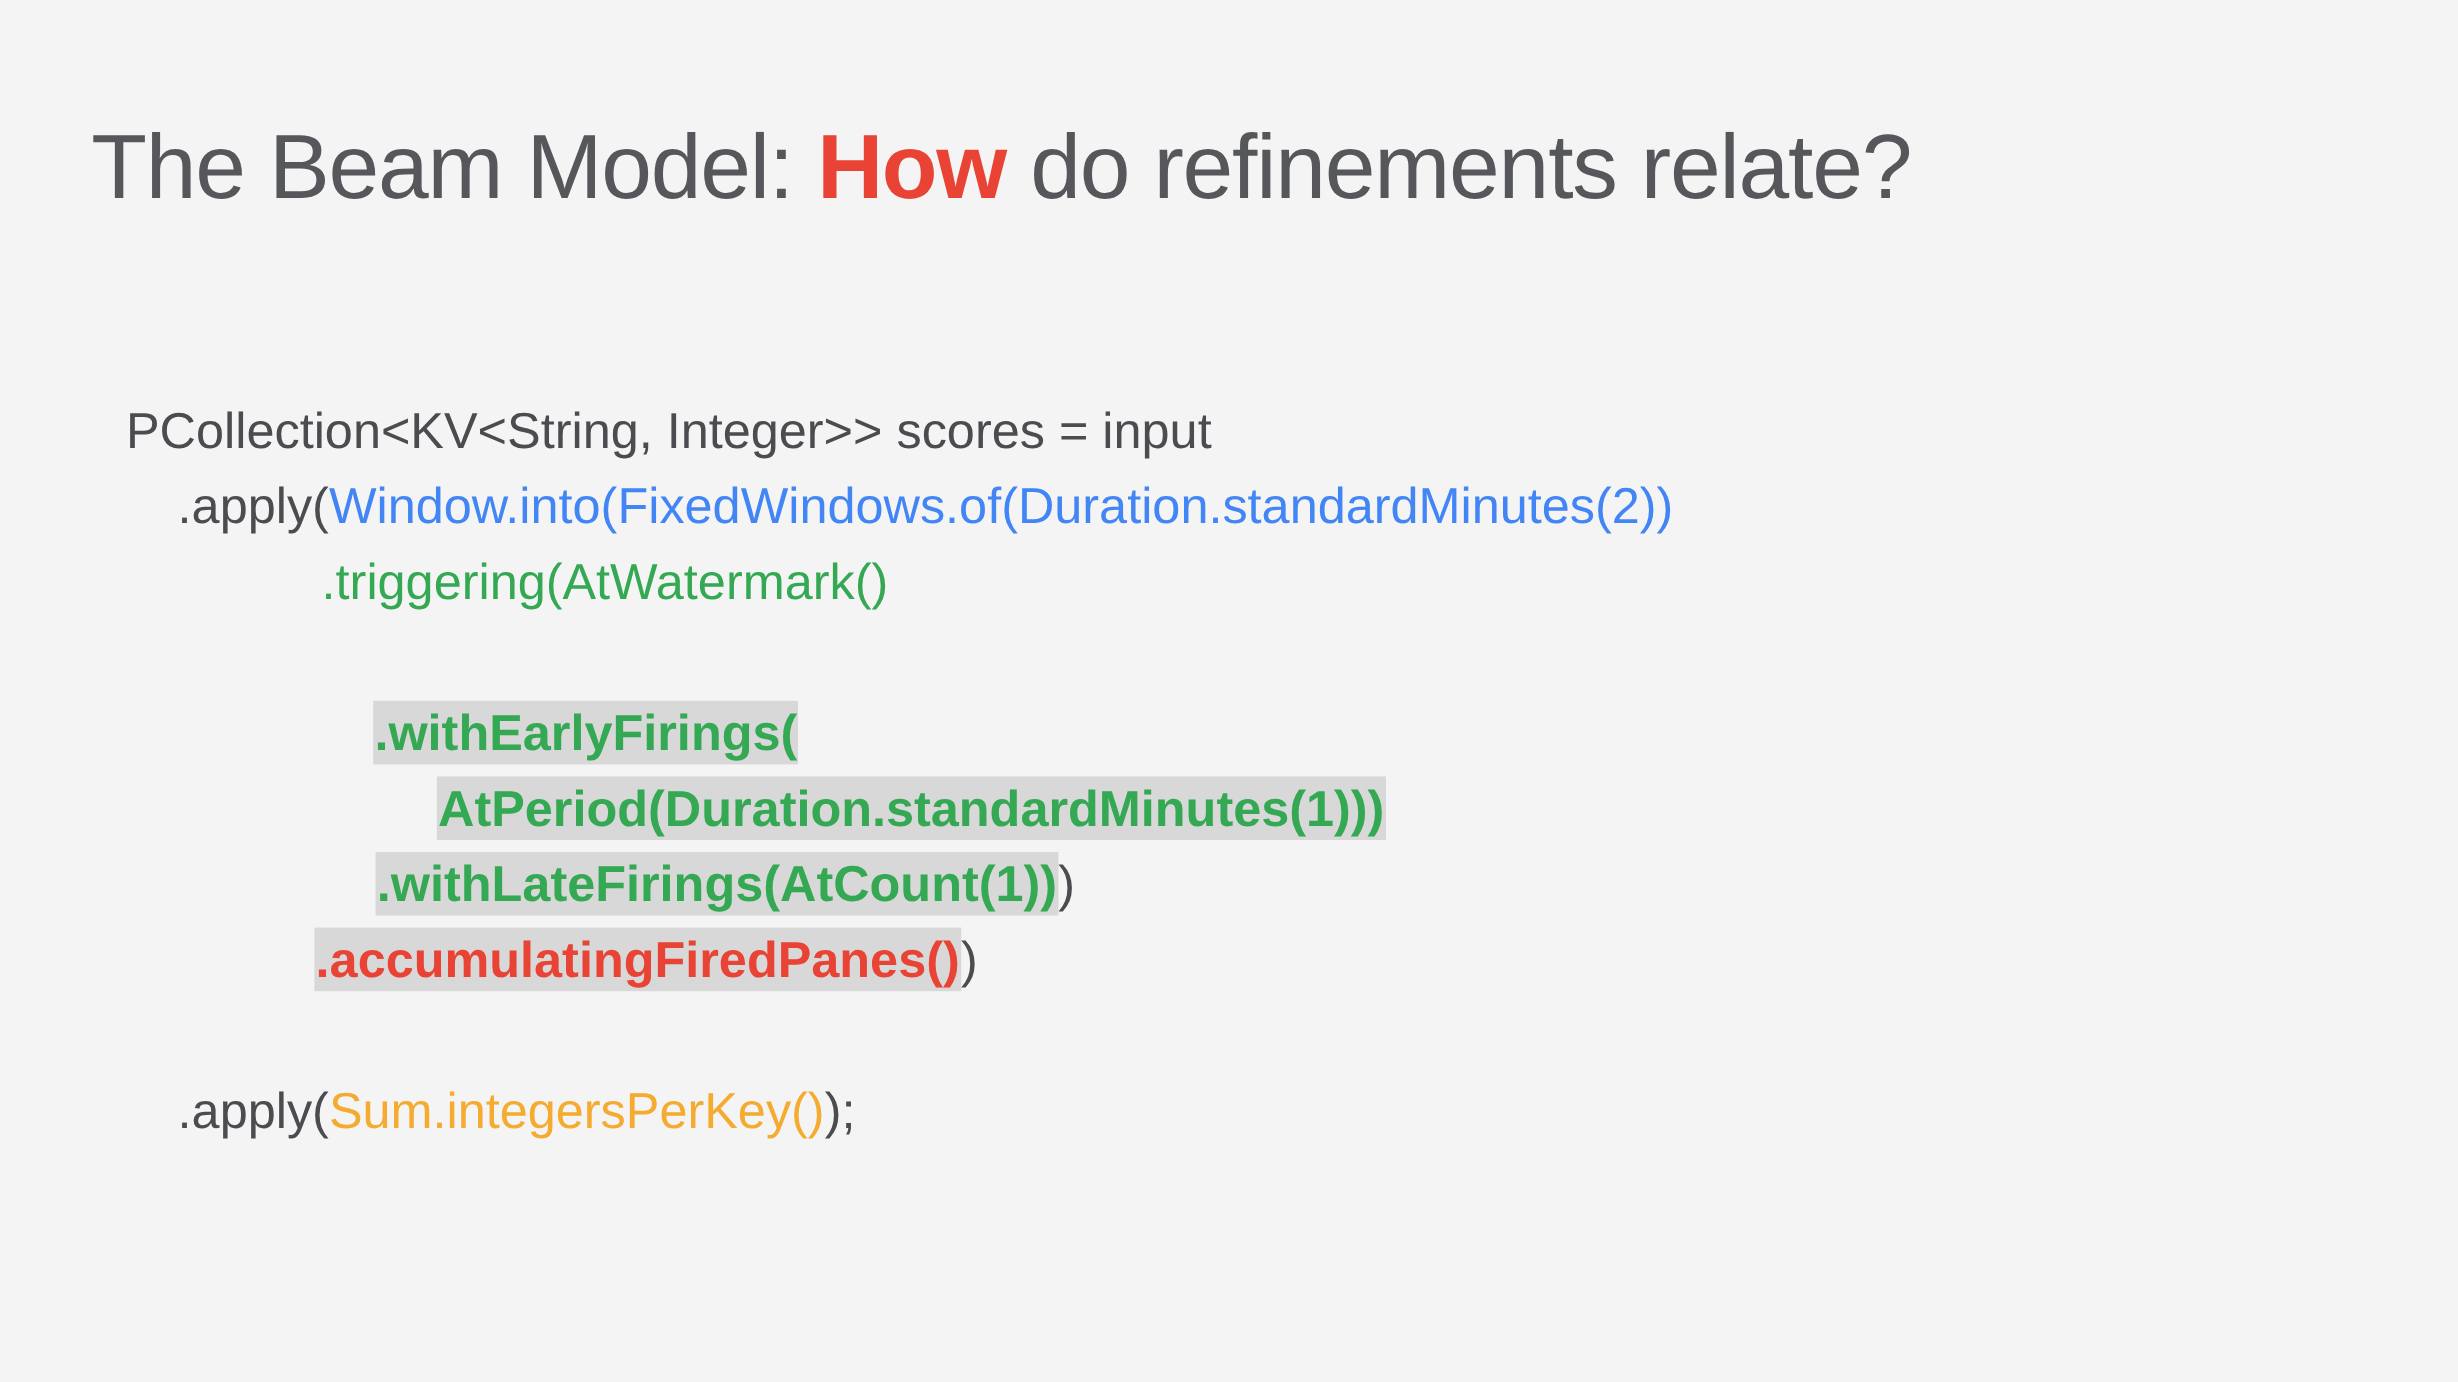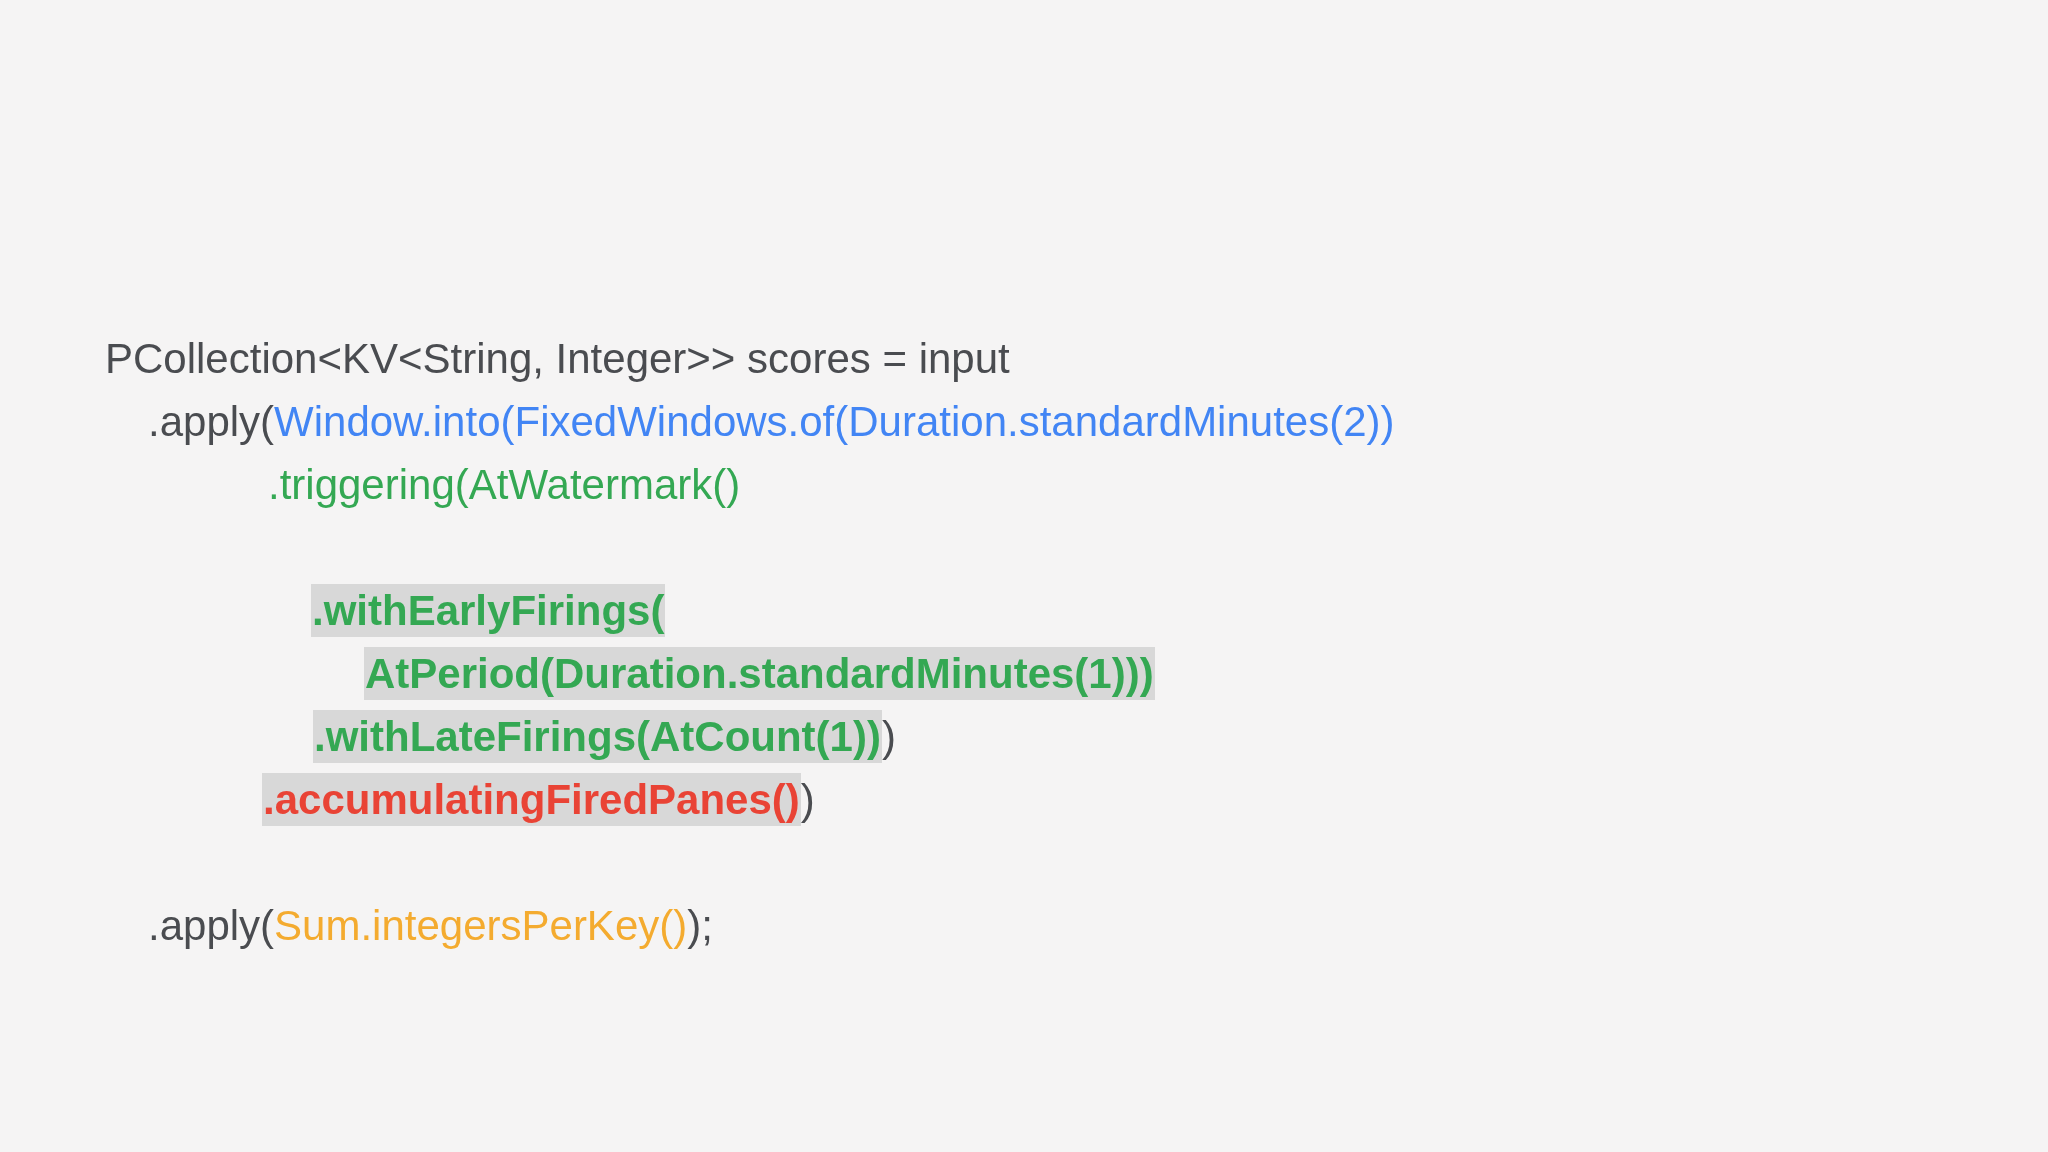--- a/index.html
+++ b/index.html
@@ -47,14 +47,17 @@
     font-weight: 700;
   }
   .code-seg.hl {
     padding: 3px 1px;
   }
 </style>
 </head>
 <body style="background: rgb(245, 244, 244);">
 
 <div class="slide">
+  <div class="slide-title">
+    <span style="color: rgb(86, 87, 91);">The Beam Model: </span><span class="emph" style="color: rgb(233, 67, 53);">How</span><span style="color: rgb(86, 87, 91);"> do refinements relate?</span>
+  </div>
   <div class="code-block" id="code-block"><div class="code-line" style="padding-left: 77px;"><span class="code-seg" style="color: rgb(74, 76, 80);">PCollection&lt;KV&lt;String, Integer&gt;&gt; scores = input</span></div><div class="code-line" style="padding-left: 120px;"><span class="code-seg" style="color: rgb(74, 76, 80);">.apply(</span><span class="code-seg" style="color: rgb(66, 133, 244);">Window.into(FixedWindows.of(Duration.standardMinutes(2))</span></div><div class="code-line" style="padding-left: 240px;"><span class="code-seg" style="color: rgb(52, 168, 83);">.triggering(AtWatermark()</span></div><div class="code-line" style="padding-left: 0px;"></div><div class="code-line" style="padding-left: 283px;"><span class="code-seg b hl" style="color: rgb(52, 168, 83); background-color: rgb(216, 216, 216);">.withEarlyFirings(</span></div><div class="code-line" style="padding-left: 336px;"><span class="code-seg b hl" style="color: rgb(52, 168, 83); background-color: rgb(216, 216, 216);">AtPeriod(Duration.standardMinutes(1)))</span></div><div class="code-line" style="padding-left: 285px;"><span class="code-seg b hl" style="color: rgb(52, 168, 83); background-color: rgb(216, 216, 216);">.withLateFirings(AtCount(1))</span><span class="code-seg" style="color: rgb(74, 76, 80);">)</span></div><div class="code-line" style="padding-left: 234px;"><span class="code-seg b hl" style="color: rgb(233, 67, 53); background-color: rgb(216, 216, 216);">.accumulatingFiredPanes()</span><span class="code-seg" style="color: rgb(74, 76, 80);">)</span></div><div class="code-line" style="padding-left: 0px;"></div><div class="code-line" style="padding-left: 120px;"><span class="code-seg" style="color: rgb(74, 76, 80);">.apply(</span><span class="code-seg" style="color: rgb(244, 171, 47);">Sum.integersPerKey()</span><span class="code-seg" style="color: rgb(74, 76, 80);">);</span></div></div>
 </div>
 
 </body></html>

